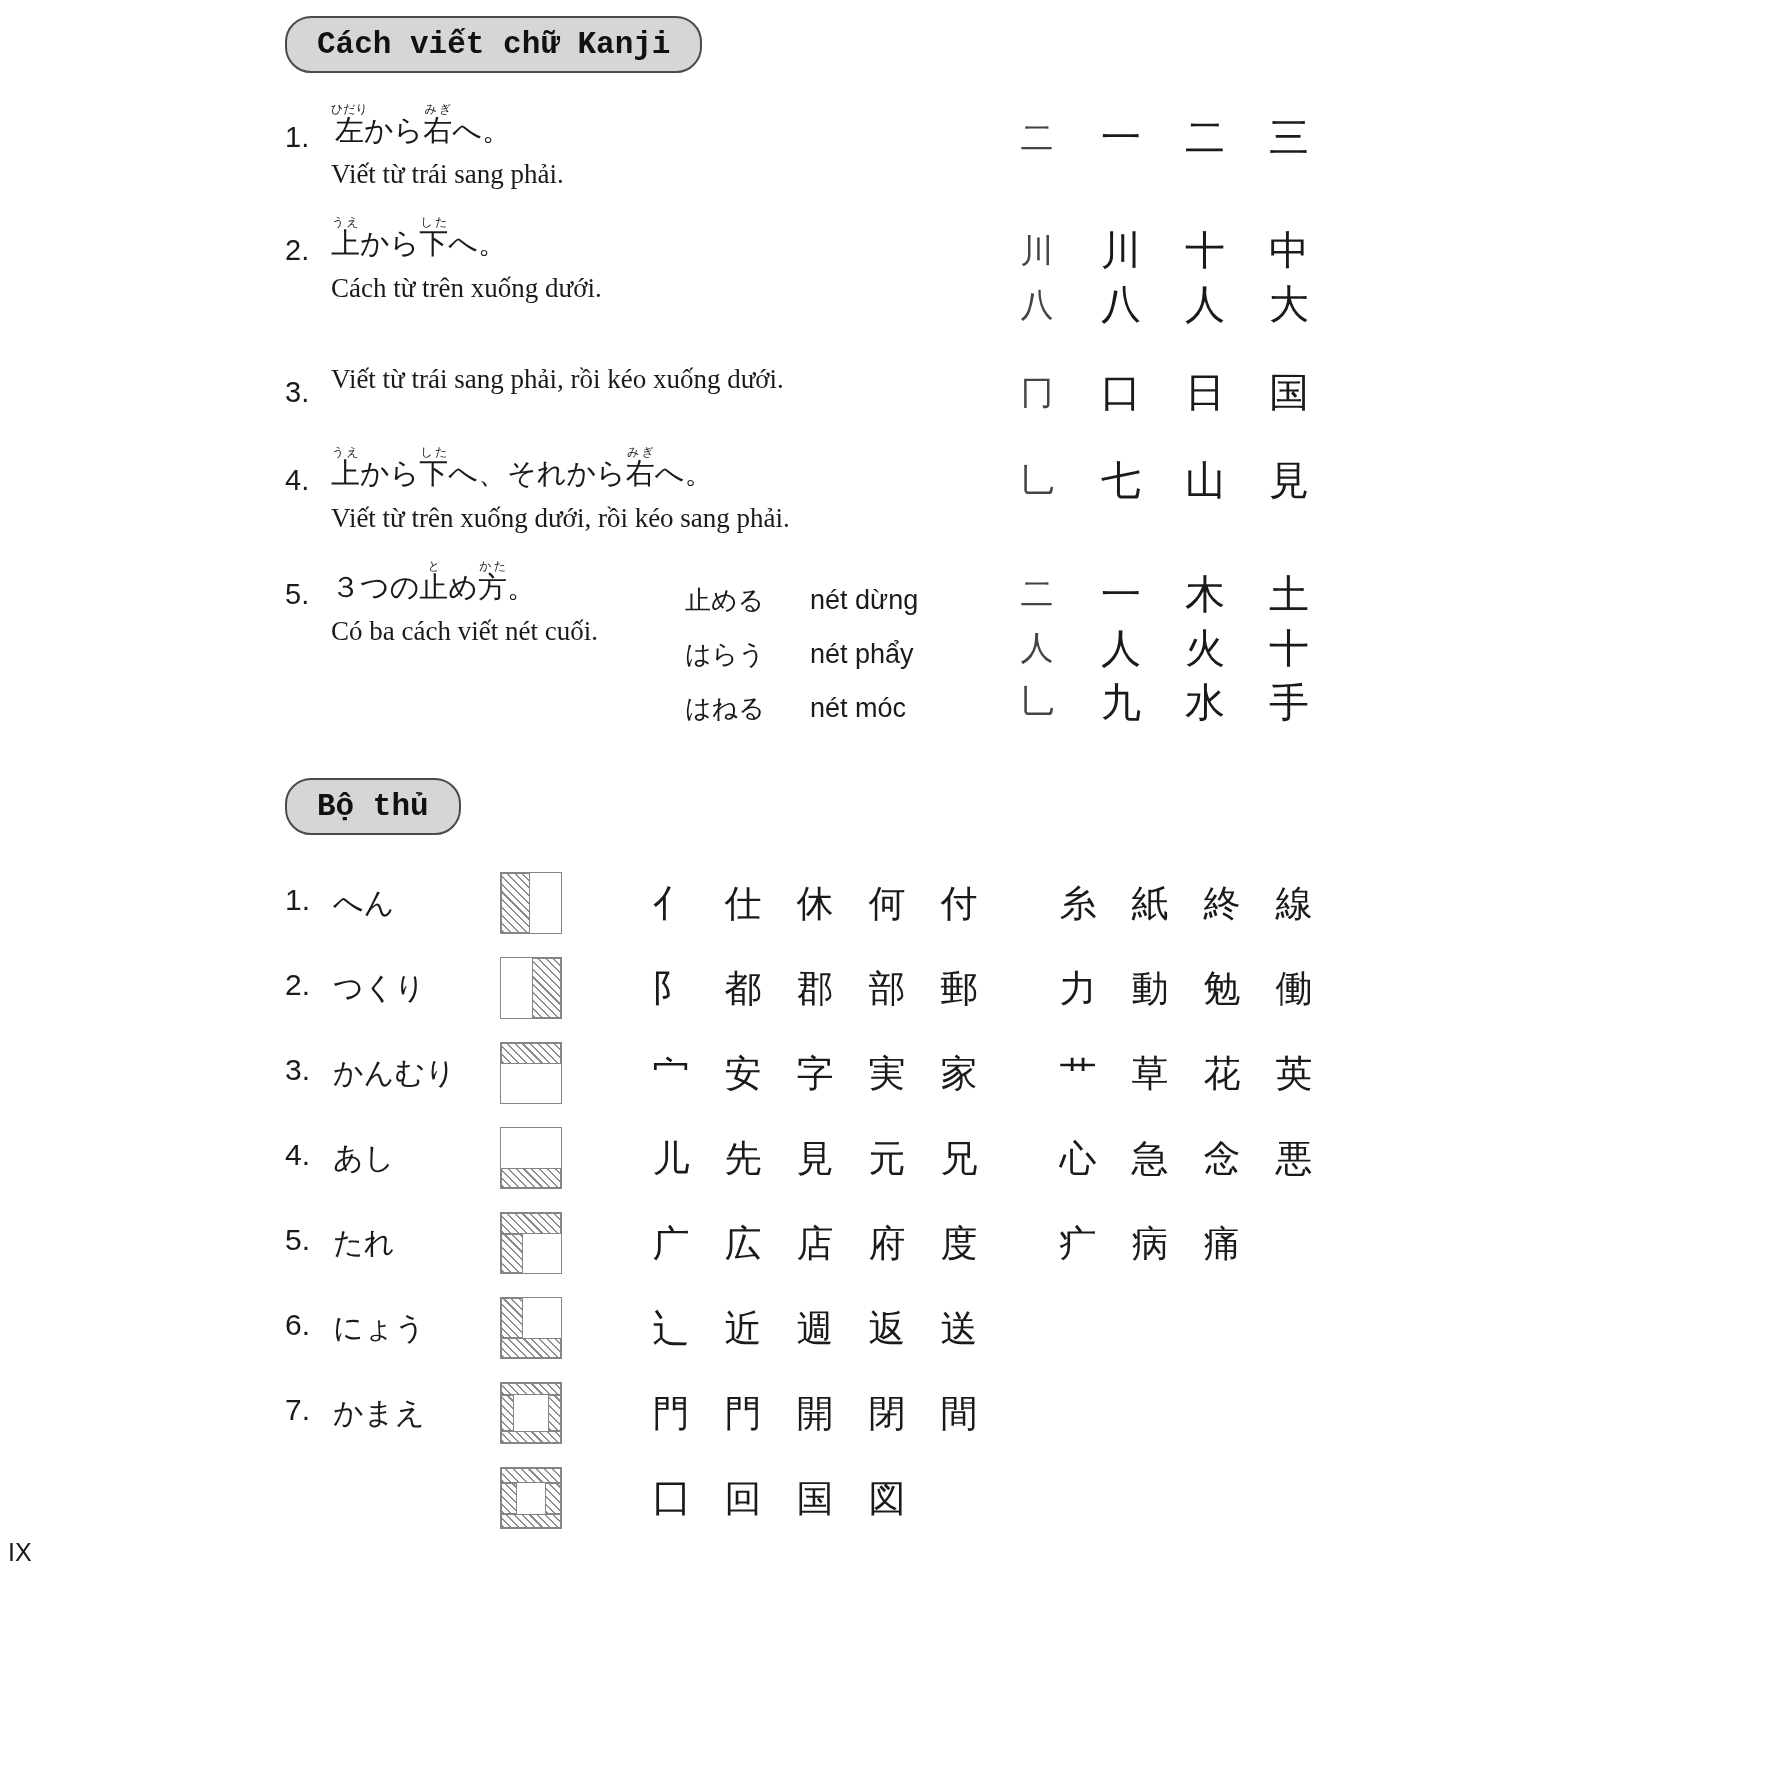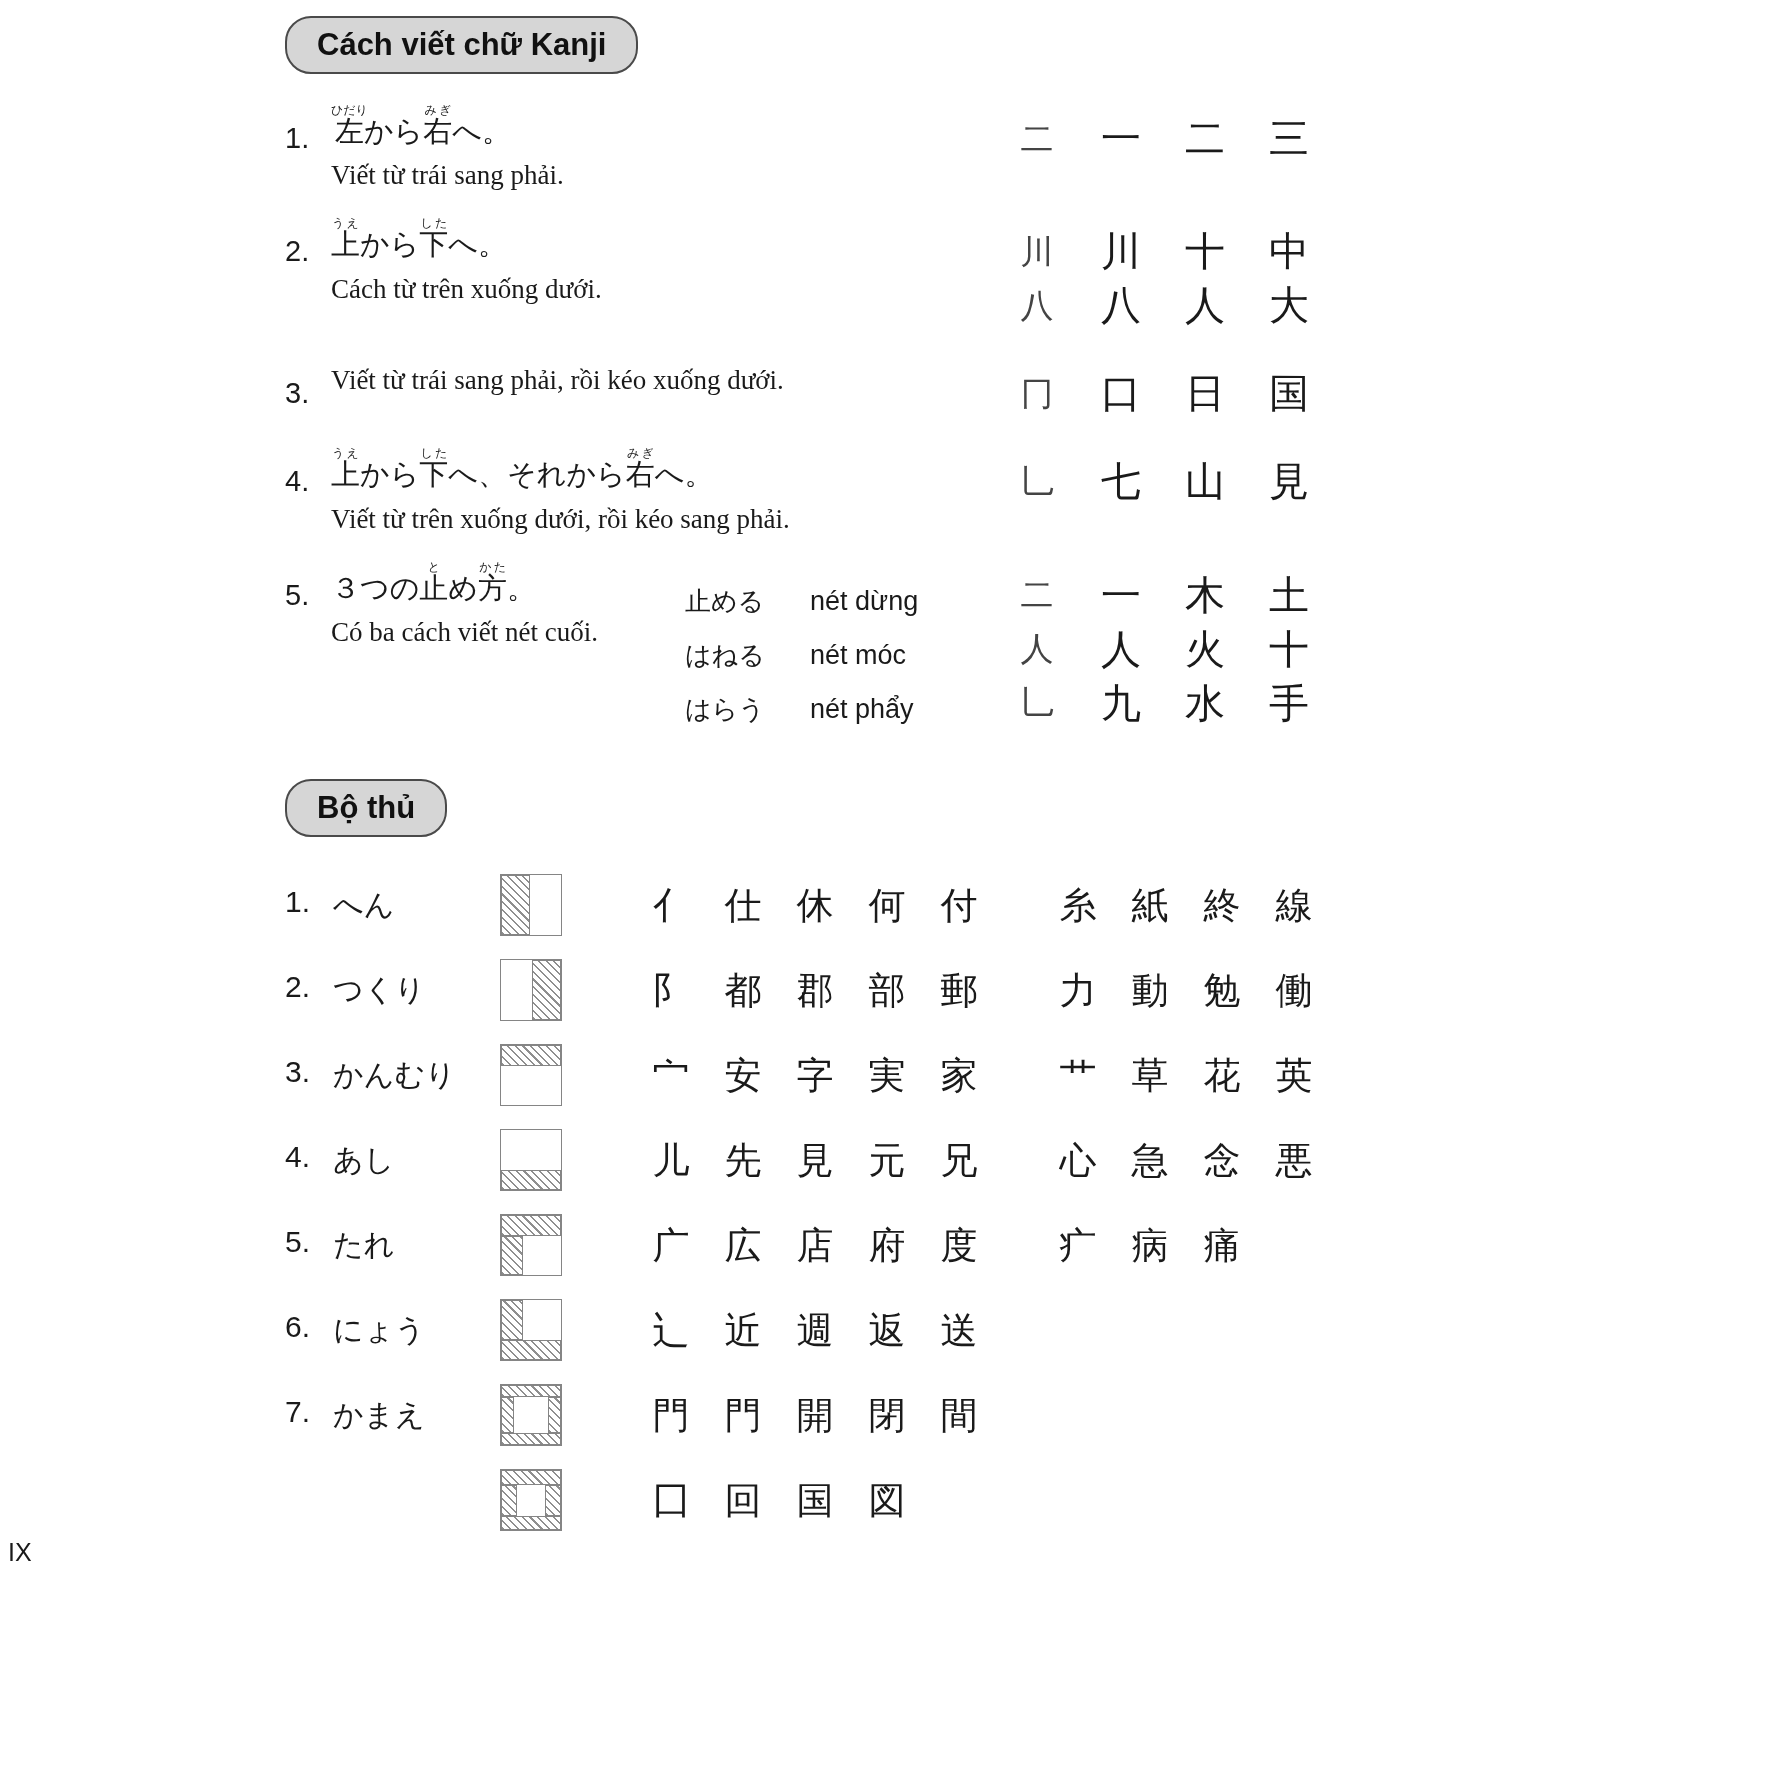--- a/index.html
+++ b/index.html
@@ -13,20 +13,21 @@
 
   .badge {
     display:inline-block;
     background:#d6d6d6;
     border:2px solid #4a4a4a;
     border-radius:26px;
     padding:9px 30px;
     font-size:31px;
     font-weight:bold;
     color:#111;
+    font-family:Liberation Mono, monospace;
   }
 
   
   .rules { margin-top:30px; }
   .rule { display:flex; align-items:flex-start; margin-bottom:26px; }
   .rule-left { flex:0 0 400px; width:400px; display:flex; align-items:flex-start; }
   .num { flex:0 0 46px; width:46px; font-size:29px; padding-top:18px; }
   .texts { }
   .jp-line { font-size:29px; line-height:1.6; white-space:nowrap; }
   .jp-line ruby rt { font-size:12px; color:#222; font-weight:normal; }
@@ -164,26 +165,26 @@
             <div class="jp-line"><span>３つの</span><ruby>止<rt>と</rt></ruby><span>め</span><ruby>方<rt>かた</rt></ruby><span>。</span></div>
             <div class="vi-line">Có ba cách viết nét cuối.</div>
           </div>
         </div>
         <div class="rule-mid">
           <div class="stroke-row">
             <span class="stroke-jp">止める</span>
             <span class="stroke-vi">nét dừng</span>
           </div>
           <div class="stroke-row">
+            <span class="stroke-jp">はらう</span>
+            <span class="stroke-vi">nét phẩy</span>
+          </div>
+          <div class="stroke-row">
             <span class="stroke-jp">はねる</span>
             <span class="stroke-vi">nét móc</span>
-          </div>
-          <div class="stroke-row">
-            <span class="stroke-jp">はらう</span>
-            <span class="stroke-vi">nét phẩy</span>
           </div>
         </div>
         <div class="rule-ex">
           <div class="ex-row">
             <div class="ex-cell diagram">二</div>
             <div class="ex-cell">一</div>
             <div class="ex-cell">木</div>
             <div class="ex-cell">土</div>
           </div>
           <div class="ex-row">

